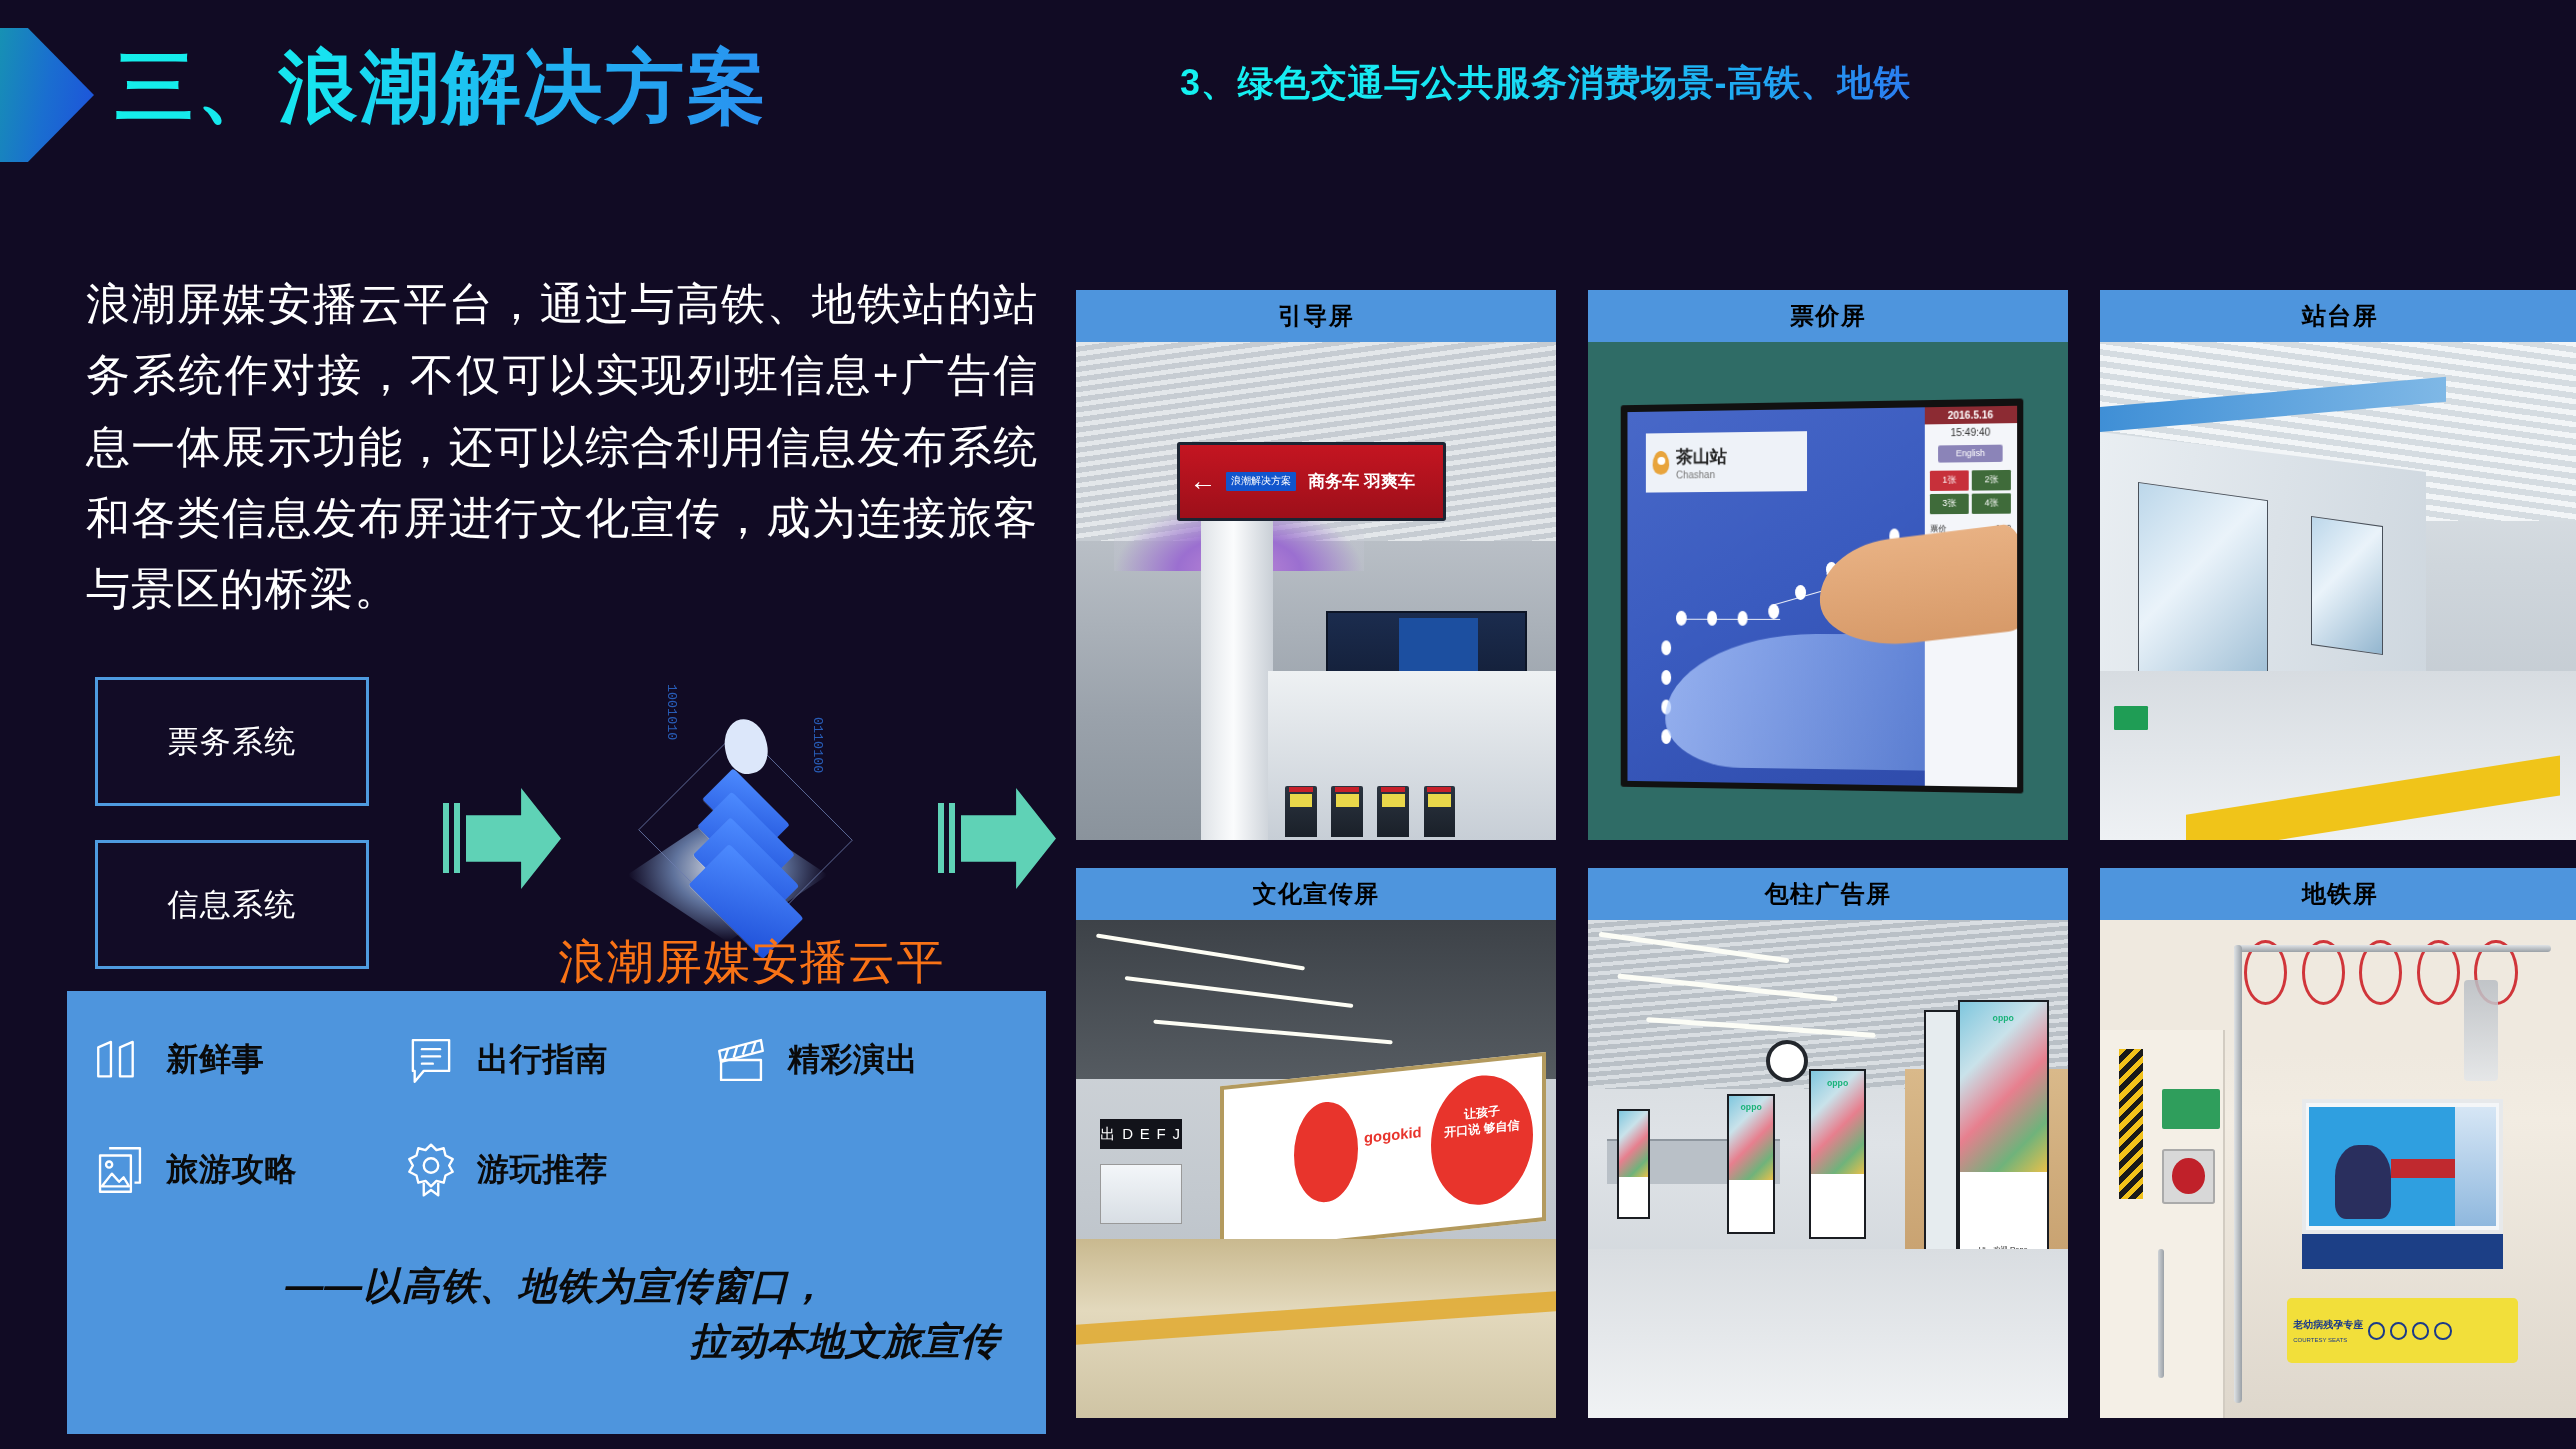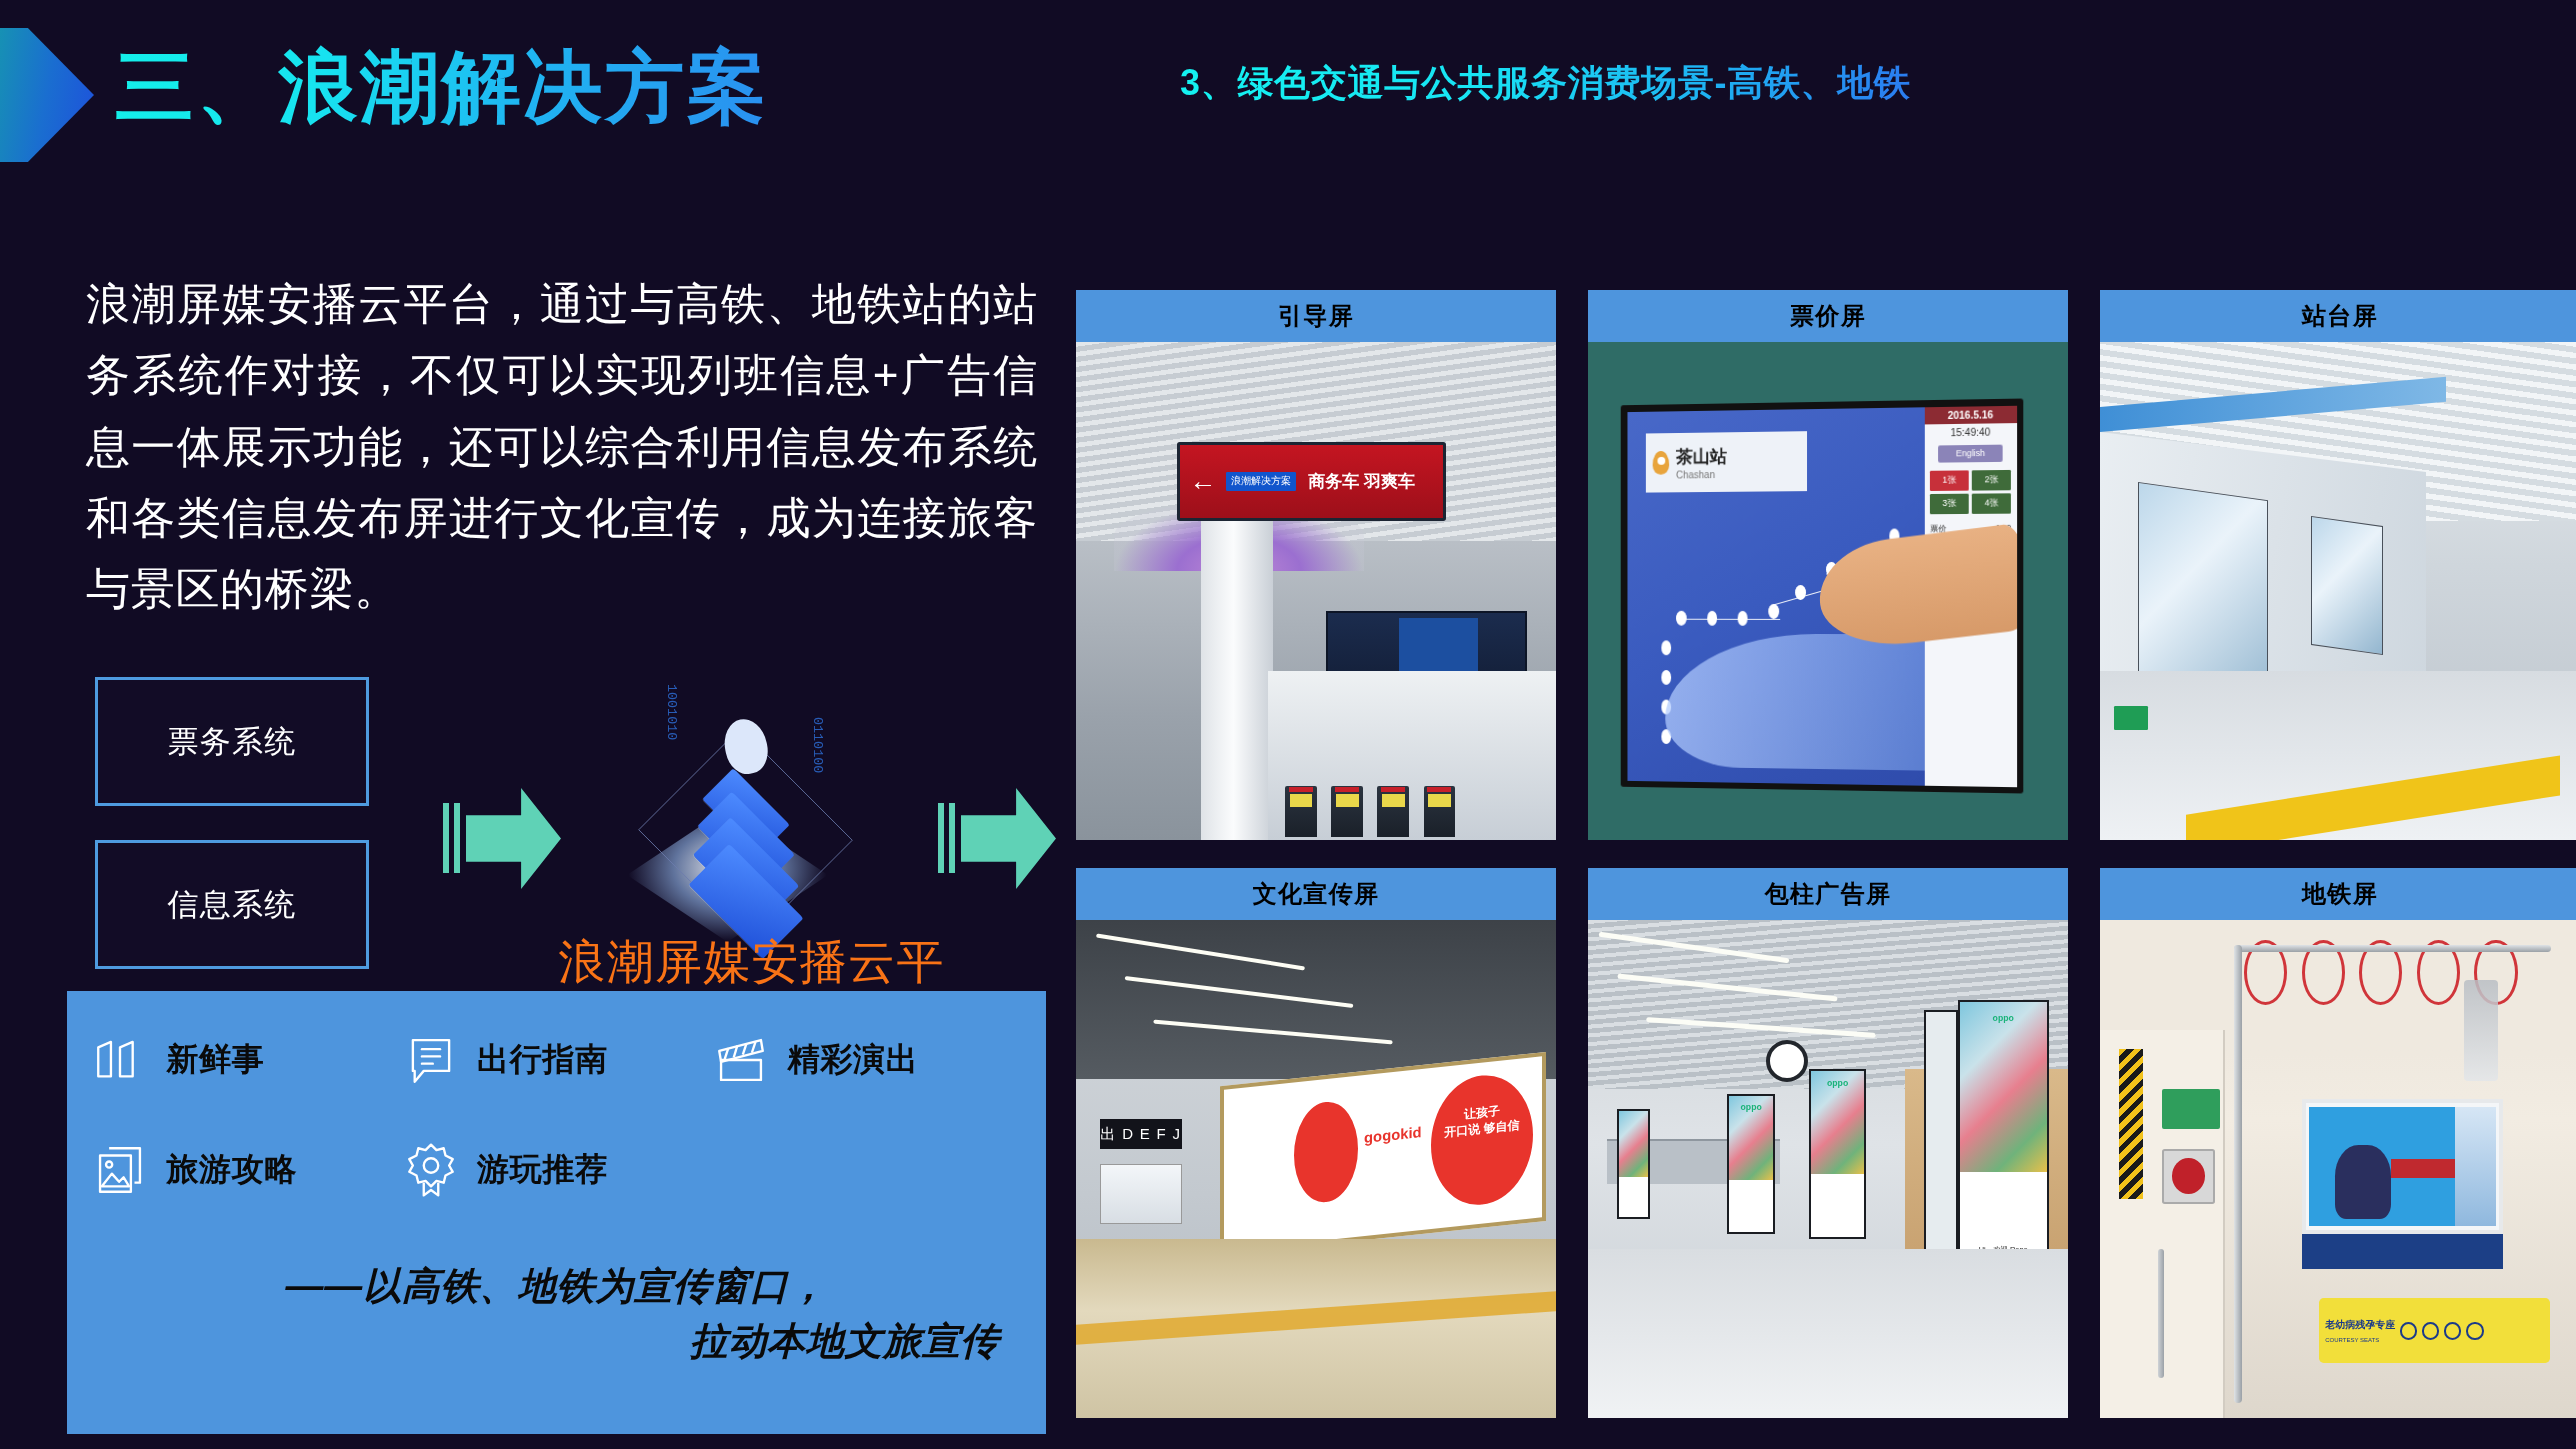--- a/index.html
+++ b/index.html
@@ -287,21 +287,21 @@
     background:linear-gradient(#b9bec4,#e3e6e9); border-radius:4px; opacity:.85;}
   .p6 .tv{ position:absolute; left:42%; top:36%; width:42%; height:27%;
     background:#f4f6f8; border:4px solid #e7e9eb; padding:3.4px;}
   .p6 .tv .pic{ position:relative; width:100%; height:100%; background:#2f9fe0; overflow:hidden;}
   .p6 .tv .cat{ position:absolute; left:14%; bottom:6%; width:30%; height:62%; background:#2a2f5e; border-radius:42% 42% 20% 20%;}
   .p6 .tv .red{ position:absolute; left:44%; top:44%; width:34%; height:16%; background:#c0292f;}
   .p6 .tv .side{ position:absolute; right:0; top:0; width:22%; height:100%; background:linear-gradient(#d6e6f5,#8fb8de);}
   .p6 .tvbar{ position:absolute; left:42%; top:63%; width:42%; height:7%; background:#1c3f86;}
   .p6 .seatsign{
     position:absolute; left:39%; top:76%; width:48%; height:13%;
-    background:#f2df3a; border-radius:4.7px; display:flex; align-items:center; gap:4.7px; padding:0 6px;margin-left:32px;
+    background:#f2df3a; border-radius:4.7px; display:flex; align-items:center; gap:4.7px; padding:0 6px;
   }
   .p6 .seatsign .cn{ color:#1b3a8a; font-size:10px; font-weight:bold; white-space:nowrap;}
   .p6 .seatsign .en{ color:#1b3a8a; font-size:6px; white-space:nowrap;}
   .p6 .seatsign .pic{ width:17.4px; height:17.4px; border:2px solid #1b3a8a; border-radius:50%;}
   .p6 .door{ position:absolute; left:0; top:22%; width:26%; height:78%; background:#f4efe6; border-right:2.7px solid #d2ccc2;}
   .p6 .warnstrip{ position:absolute; left:4%; top:26%; width:5%; height:30%;
     background:repeating-linear-gradient(135deg,#f2c21a 0 5.4px,#1a1a1a 5.4px 10.7px);}
   .p6 .emerg{ position:absolute; left:13%; top:46%; width:11%; height:11%; background:#d8d8d8; border:2px solid #aaa; border-radius:2.7px;}
   .p6 .emerg i{ position:absolute; left:16%; top:14%; width:68%; height:70%; background:#c0212a; border-radius:50%;}
   .p6 .green{ position:absolute; left:13%; top:34%; width:12%; height:8%; background:#2f9e5c; border-radius:2px;}

